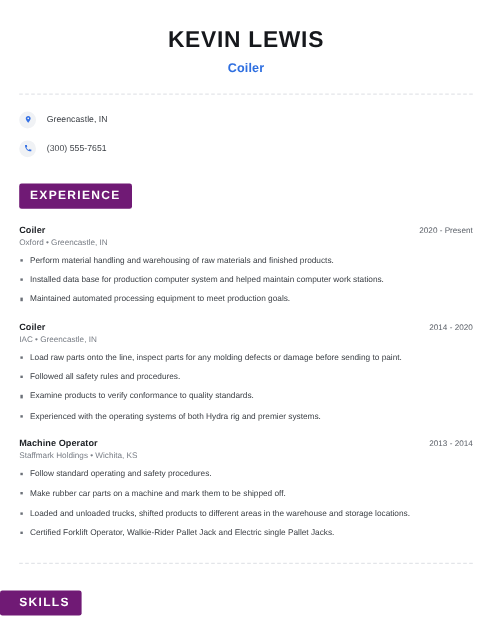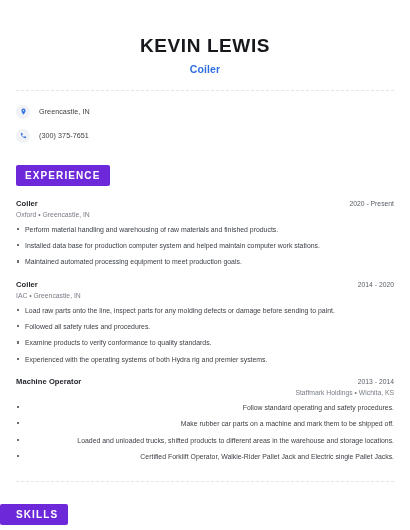--- a/index.html
+++ b/index.html
@@ -15,21 +15,21 @@
     color: #2b2e33;
     -webkit-font-smoothing: antialiased;
     overflow: hidden;
   }
 
   .page {
     width: 410px;
     height: 530px;
     background: #ffffff;
     position: relative;
-    padding: 16px 16px;
+    padding: 4px 16px;
   }
 
   
   .header {
     padding-top: 18px;
     text-align: center;
   }
 
   .name {
     font-size: 19px;
@@ -84,40 +84,40 @@
     font-size: 7.2px;
     color: #3c4046;
     letter-spacing: 0.05px;
   }
 
   
   .section { margin-top: 22px; }
 
   .section-badge {
     display: inline-block;
-    background: #6d28d9;
+    background: #701a75;
     color: #ffffff;
     font-size: 10px;
     font-weight: bold;
     letter-spacing: 1.1px;
     padding: 5px 10px 5px 9px;
     border-radius: 2px;
   }
 
   
   .section-badge.bleed {
     margin-left: -16px;
     padding-left: 16px;
   }
 
   
   .entries { margin-top: 13px; }
 
   .entry { margin-bottom: 13px; }
-  .entry:last-child { margin-bottom: 0; text-align: right; }
+  .entry:last-child { margin-bottom: 0; }
 
   .entry-head {
     display: flex;
     justify-content: space-between;
     align-items: baseline;
   }
 
   .entry-role {
     font-size: 7.6px;
     font-weight: bold;
@@ -195,21 +195,21 @@
       </span>
       <span class="contact-text">Greencastle, IN</span>
     </div>
 
     <div class="contact-row">
       <span class="contact-icon">
         <svg width="7" height="7" viewBox="0 0 24 24" fill="#3470e4">
           <path d="M6.6 10.8c1.4 2.8 3.8 5.1 6.6 6.6l2.2-2.2c.3-.3.7-.4 1-.2 1.1.4 2.3.6 3.6.6.6 0 1 .4 1 1V20c0 .6-.4 1-1 1C10.6 21 3 13.4 3 4c0-.6.4-1 1-1h3.5c.6 0 1 .4 1 1 0 1.2.2 2.4.6 3.6.1.3 0 .7-.2 1l-2.3 2.2z"></path>
         </svg>
       </span>
-      <span class="contact-text">(300) 375-7651</span>
+      <span class="contact-text">(300) 555-7651</span>
     </div>
 
 
   </div>
 
   <div class="section">
     <span class="section-badge">EXPERIENCE</span>
 
     <div class="entries">
 

